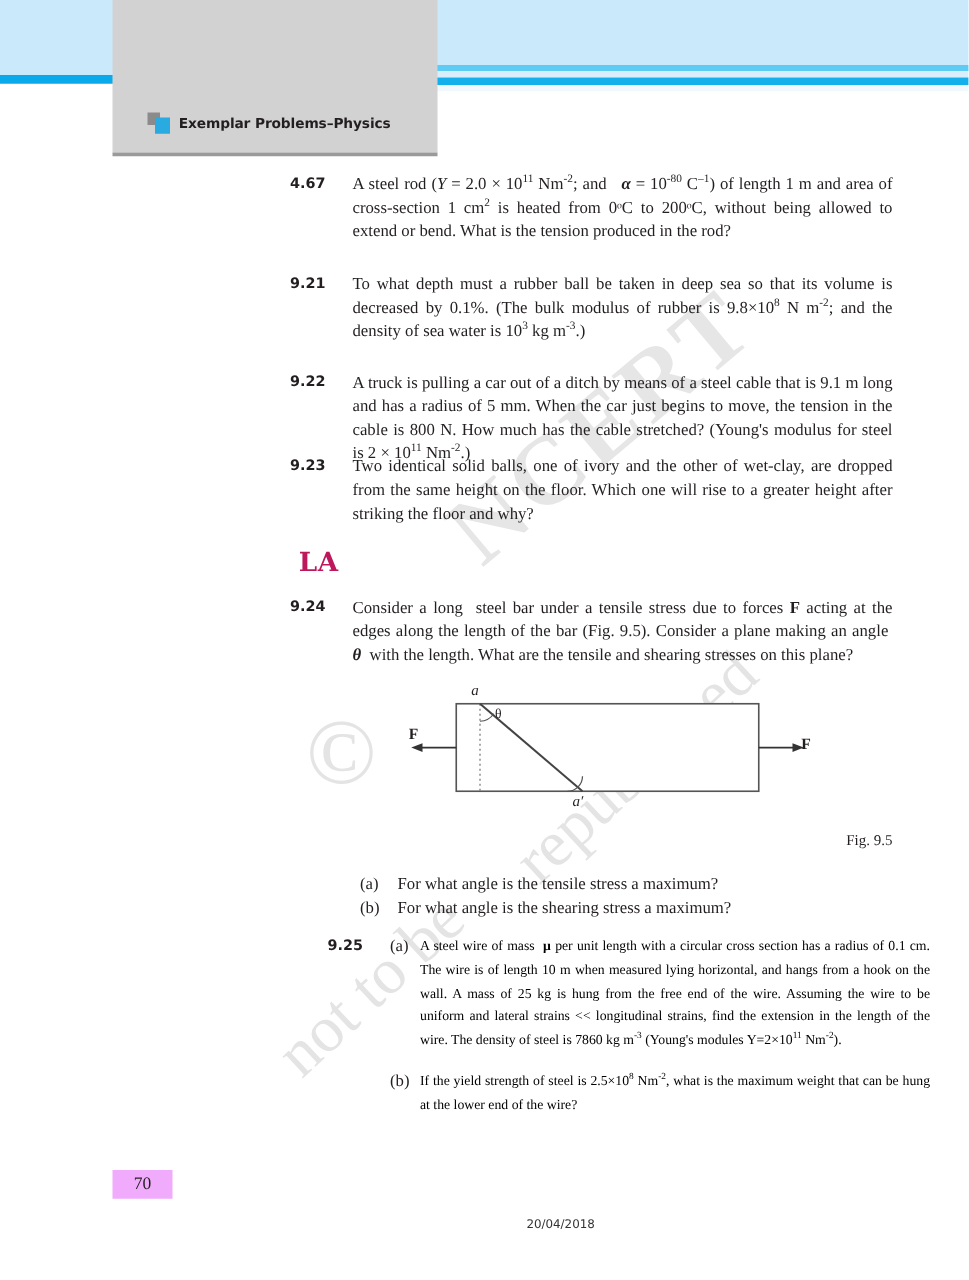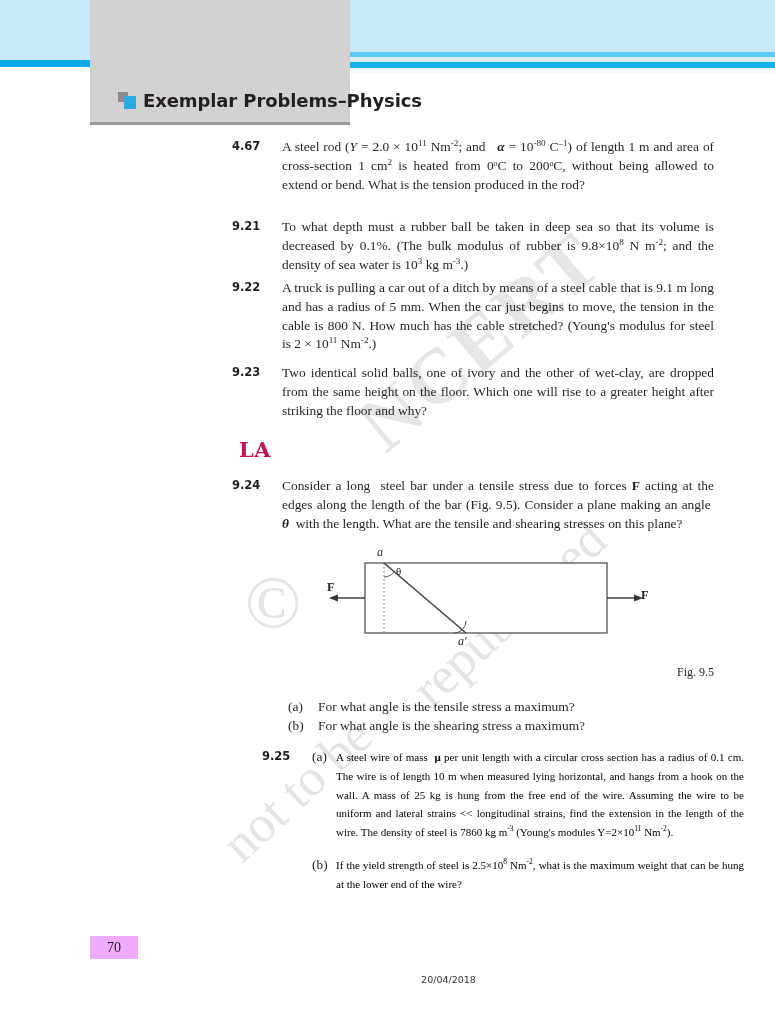--- a/index.html
+++ b/index.html
@@ -93,21 +93,21 @@
     background: #8b8b8b;
   }
   .logo-mark .sq-blue {
     position: absolute;
     left: 6px; top: 4px;
     width: 12px; height: 13px;
     background: #29abe2;
   }
   .headtab-title {
     font-family: "DejaVu Sans", sans-serif;
-    font-size: 18px;
+    font-size: 11px;
     font-weight: bold;
     color: #231f20;
     letter-spacing: -0.1px;
     white-space: nowrap;
   }
 
   
   .watermark {
     position: absolute;
     left: 0; top: 0;
@@ -304,21 +304,21 @@
     <div class="q" style="top:138px;">
       <div class="q-num">4.67</div>
       <div class="q-body">A steel rod (<span class="it">Y</span> = 2.0 × 10<sup>11</sup> Nm<sup>-2</sup>; and&nbsp;&nbsp; <span class="it bd">α</span> = 10<sup>-80</sup> C<sup>–1</sup>) of length 1 m and area of cross-section 1 cm<sup>2</sup> is heated from 0ᵒC to 200ᵒC, without being allowed to extend or bend. What is the tension produced in the rod?</div>
     </div>
 
     <div class="q" style="top:218px;justify-content:flex-end;">
       <div class="q-num">9.21</div>
       <div class="q-body">To what depth must a rubber ball be taken in deep sea so that its volume is decreased by 0.1%. (The bulk modulus of rubber is 9.8×10<sup>8</sup> N m<sup>-2</sup>; and the density of sea water is 10<sup>3</sup> kg m<sup>-3</sup>.)</div>
     </div>
 
-    <div class="q" style="top:279px;justify-content:center;">
+    <div class="q" style="top:297px;justify-content:center;">
       <div class="q-num">9.22</div>
       <div class="q-body">A truck is pulling a car out of a ditch by means of a steel cable that is 9.1 m long and has a radius of 5 mm. When the car just begins to move, the tension in the cable is 800 N. How much has the cable stretched? (Young's modulus for steel is 2 × 10<sup>11</sup> Nm<sup>-2</sup>.)</div>
     </div>
 
     <div class="q" style="top:364px;">
       <div class="q-num">9.23</div>
       <div class="q-body">Two identical solid balls, one of ivory and the other of wet-clay, are dropped from the same height on the floor. Which one will rise to a greater height after striking the floor and why?</div>
     </div>
 
     <div class="la-head">LA</div>

